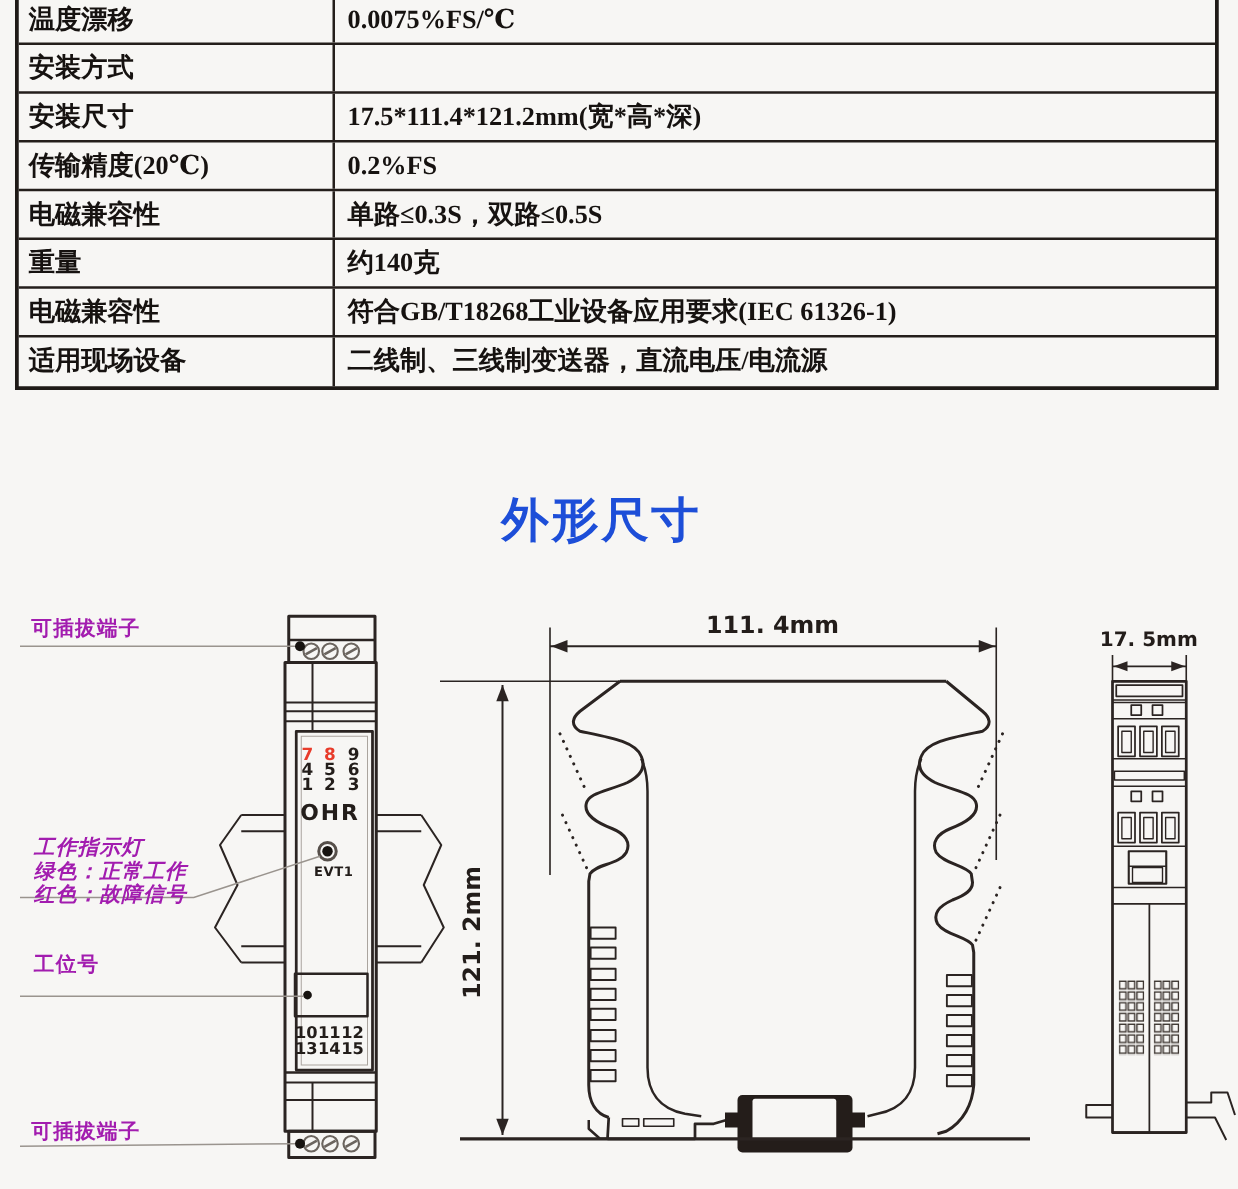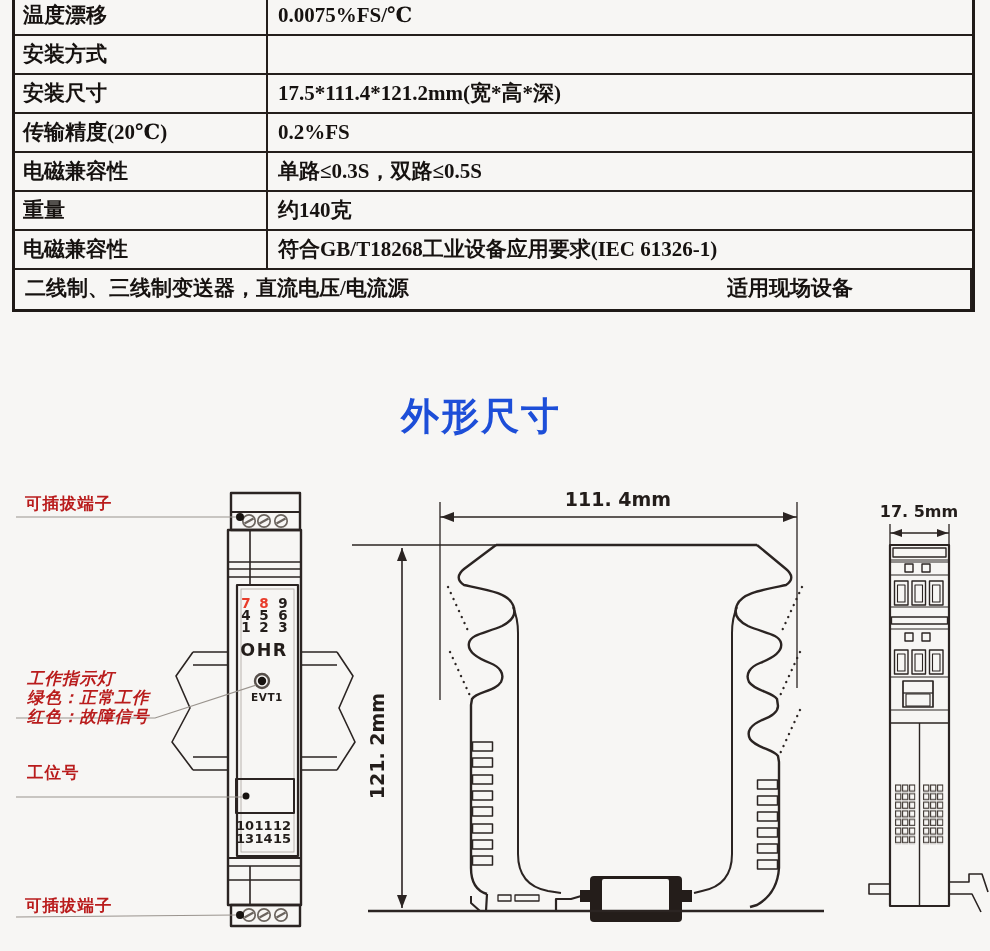--- a/index.html
+++ b/index.html
@@ -23,21 +23,21 @@
   }
   .spec-label{width:253px;border-right:2px solid #241e1b;padding-left:8px;}
   .spec-value{flex:1;padding-left:10px;}
   
   .section-title{
     position:absolute;left:0;top:391px;width:962px;text-align:center;
     font-size:38px;font-weight:700;letter-spacing:2px;color:#1d4ed8;
   }
   
   .dwg-label{
-    position:absolute;font-size:16.5px;font-weight:700;color:#b91c1c;
+    position:absolute;font-size:16.5px;font-weight:700;color:#a21caf;
     letter-spacing:1px;white-space:nowrap;line-height:19px;
   }
   svg{position:absolute;}
   .ln{stroke:#2b2422;fill:none;stroke-linejoin:round;stroke-linecap:butt;}
   .w24{stroke-width:2.4;} .w22{stroke-width:2.2;} .w2{stroke-width:2;}
   .w16{stroke-width:1.6;} .w14{stroke-width:1.4;} .w13{stroke-width:1.3;} .w11{stroke-width:1.1;}
   .lt{stroke:#6b645e;fill:none;}
   .leader{stroke:#9a948e;stroke-width:1.2;fill:none;}
   .fillk{fill:#241d1a;stroke:none;}
   .dots{stroke:#2b2422;stroke-width:2.4;fill:none;stroke-linecap:round;stroke-dasharray:0.1 6.5;}
@@ -69,22 +69,22 @@
   </div>
   <div class="spec-row">
     <div class="spec-cell spec-label">重量</div>
     <div class="spec-cell spec-value">约140克</div>
   </div>
   <div class="spec-row">
     <div class="spec-cell spec-label">电磁兼容性</div>
     <div class="spec-cell spec-value">符合GB/T18268工业设备应用要求(IEC 61326-1)</div>
   </div>
   <div class="spec-row">
+    <div class="spec-cell spec-label">适用现场设备</div>
     <div class="spec-cell spec-value">二线制、三线制变送器，直流电压/电流源</div>
-    <div class="spec-cell spec-label">适用现场设备</div>
   </div>
 </div>
 
 <div class="section-title">外形尺寸</div>
 
 <svg style="left:0;top:480px;" width="360" height="471" viewBox="0 480 360 471">
 
   <g>
     <path class="ln w16" d="M193,652 H228 M193,665 H228 M193,757 H228 M193,770 H228"></path>
     <path class="ln w16" d="M193,652 L176,676 L190,708 L172,742 L193,770"></path>

